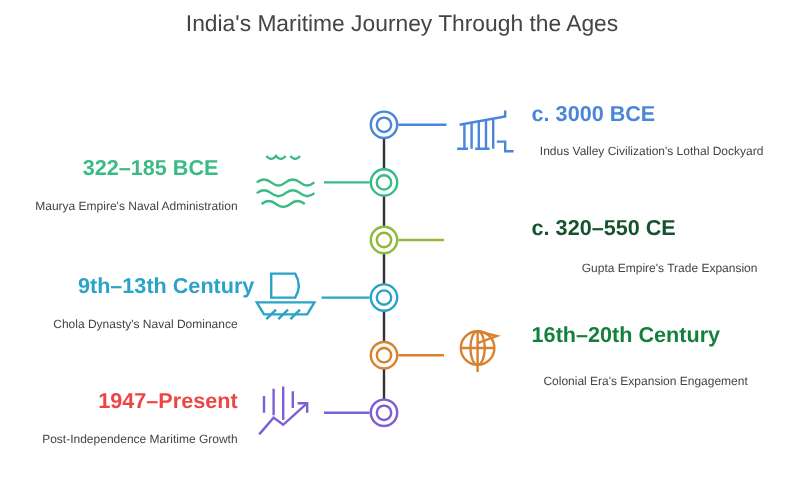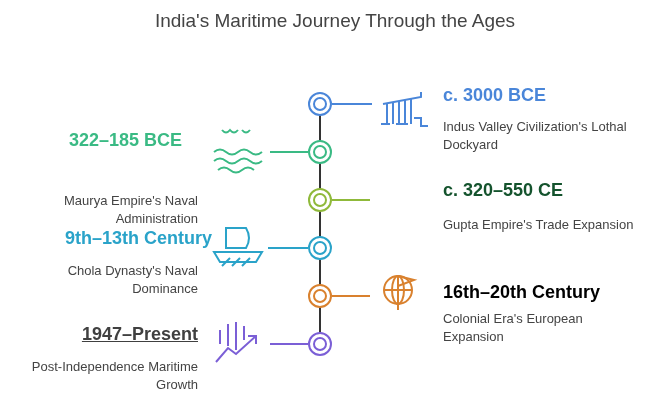--- a/index.html
+++ b/index.html
@@ -1,21 +1,21 @@
 <!DOCTYPE html>
 <html><head>
 <meta charset="utf-8">
 <style>
   html, body { margin: 0; padding: 0; background: #ffffff; }
   body { width: 670px; height: 404px; position: relative; overflow: hidden; font-family: "Liberation Sans", sans-serif; }
   .title { position: absolute; top: 10px; left: 0; width: 670px; text-align: center; font-size: 19px; color: #444444; }
   svg.diagram { position: absolute; left: 0; top: 0; }
   .head { position: absolute; font-weight: bold; font-size: 18px; white-space: nowrap; }
-  .desc { position: absolute; font-size: 13px; color: #444444; line-height: 18px; }
-  .right { text-align: left; }
+  .desc { position: absolute; font-size: 10px; color: #444444; line-height: 18px; }
+  .right { text-align: center; }
   .left { text-align: right; }
 </style>
 </head>
 <body>
 
 <div class="title">India's Maritime Journey Through the Ages</div>
 
 <svg class="diagram" width="670" height="404">
   <line x1="320" y1="104" x2="320" y2="344" stroke="#333" stroke-width="2"></line>
 
@@ -81,25 +81,25 @@
     <path d="M220 330 L220 344 M228 324 L228 346 M236 322 L236 350 M244 326 L244 340"></path>
     <path d="M216 362 L228 348 L236 354 L256 336"></path>
     <path d="M248 336 L256 336 L256 344"></path>
   </g>
 </svg>
 
 <div class="head right" style="left:443px; top:85px; color:#4a86d9;">c. 3000 BCE</div>
 <div class="desc right" style="left:443px; top:118px; width:200px;">Indus Valley Civilization's Lothal Dockyard</div>
 
 <div class="head left" style="right:488px; top:130px; color:#3aba84;">322–185 BCE</div>
-<div class="desc left" style="right:472px; top:164px; width:180px;margin-top:28px;">Maurya Empire's Naval Administration</div>
+<div class="desc left" style="right:472px; top:164px; width:180px;">Maurya Empire's Naval Administration</div>
 
 <div class="head right" style="left:443px; top:180px; color:#14532d;">c. 320–550 CE</div>
 <div class="desc right" style="left:443px; top:216px; width:230px;">Gupta Empire's Trade Expansion</div>
 
 <div class="head left" style="right:458px; top:228px; color:#2aa3c9;">9th–13th Century</div>
 <div class="desc left" style="right:472px; top:262px; width:180px;">Chola Dynasty's Naval Dominance</div>
 
-<div class="head right" style="left:443px; top:282px; color:#000000;">16th–20th Century</div>
-<div class="desc right" style="left:443px; top:310px; width:190px;">Colonial Era's European Expansion</div>
+<div class="head right" style="left:443px; top:269px; color:#15803d;">16th–20th Century</div>
+<div class="desc right" style="left:443px; top:310px; width:190px;">Colonial Era's Expansion Engagement</div>
 
-<div class="head left" style="right:472px; top:324px; color:#404040;text-decoration:underline;">1947–Present</div>
+<div class="head left" style="right:472px; top:324px; color:#ef4444;">1947–Present</div>
 <div class="desc left" style="right:472px; top:358px; width:200px;">Post-Independence Maritime Growth</div>
 
 </body></html>

